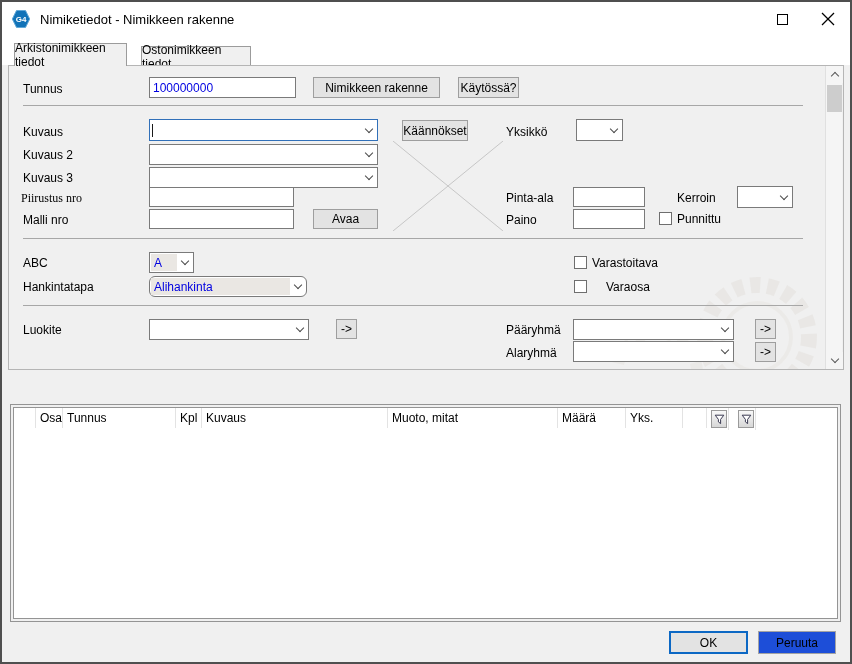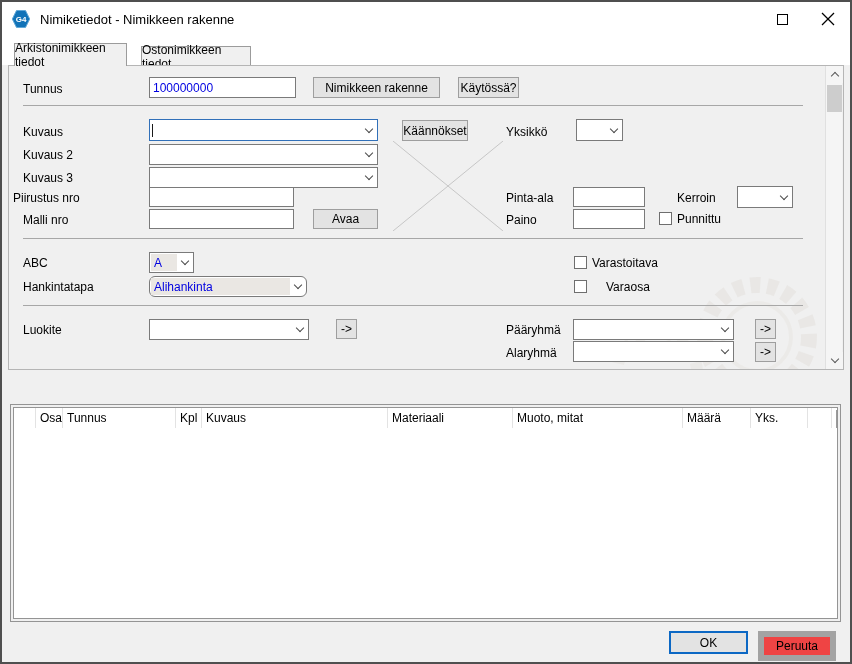--- a/index.html
+++ b/index.html
@@ -99,22 +99,22 @@
   .pt-status { height:21px; flex:none; background:#efefef; border-top:1px solid #d2d2d2;
                font-size:12px; display:flex; align-items:center; position:relative; }
   .pt-status-text { padding-left:6px; color:#000; }
   .pt-status-div { position:absolute; left:120px; top:3px; bottom:3px; width:1px; background:#c9c9c9;
                    border-right:1px solid #fcfcfc; }
 
   
   .ok-btn { position:absolute; left:667px; top:629px; width:79px; height:23px;
             border:2px solid #0c68c4; background:#e3e3e3; font-size:12px; font-family:inherit;
             display:flex; align-items:center; justify-content:center; }
-  .cancel-btn { position:absolute; left:756px; top:629px; width:78px; height:30px;
-                border:6px solid #a3a3a3; background:#ef4444; font-size:12px; font-family:inherit;
+  .cancel-btn { position:absolute; left:756px; top:629px; width:78px; height:23px;
+                border:1px solid #a3a3a3; background:#1d4ed8; font-size:12px; font-family:inherit;
                 display:flex; align-items:center; justify-content:center; }
 </style>
 </head>
 <body>
 
 <div class="dialog">
 
   <div class="titlebar">
     <span class="app-icon">
       <svg width="20" height="20" viewBox="0 0 20 20">
@@ -185,21 +185,21 @@
       <span class="chev-box">
           <span class="chev"></span>
         </span>
     </div>
 
     <svg class="xph" width="110" height="90" viewBox="0 0 110 90">
       <line x1="0" y1="0" x2="110" y2="90" stroke="#c6c6c6" stroke-width="1"></line>
       <line x1="110" y1="0" x2="0" y2="90" stroke="#c6c6c6" stroke-width="1"></line>
     </svg>
 
-    <div class="lbl" style="left:4px; top:122px;">Piirustus nro</div>
+    <div class="lbl" style="left:12px; top:122px;font-family:Liberation Serif, serif;">Piirustus nro</div>
     <input class="txt" style="left: 140px; top: 121px; width: 145px; height: 20px;" value="">
     <div class="lbl" style="left:14px; top:144px;">Malli nro</div>
     <input class="txt" style="left: 140px; top: 143px; width: 145px; height: 20px;" value="">
     <button class="btn" style="left:304px; top:143px; width:65px; height:20px;">Avaa</button>
 
     <div class="lbl" style="left:497px; top:122px;">Pinta-ala</div>
     <input class="txt" style="left: 564px; top: 121px; width: 72px; height: 20px;" value="">
     <div class="lbl" style="left:668px; top:122px;">Kerroin</div>
     <div class="combo" style="left:728px; top:120px; width:56px; height:22px;">
       <span class="val"></span>
@@ -276,21 +276,20 @@
 
 
   <div class="parts-outer">
     <div class="parts-inner">
       <div class="pt-header">
           <div class="pt-hcell" style="width: 22px;"></div>
           <div class="pt-hcell" style="width: 27px;">Osa</div>
           <div class="pt-hcell" style="width: 113px;">Tunnus</div>
           <div class="pt-hcell" style="width: 26px;">Kpl</div>
           <div class="pt-hcell" style="width: 186px;">Kuvaus</div>
-          <div class="pt-hcell" style="width: 125px;">Materiaali</div>
           <div class="pt-hcell" style="width: 170px;">Muoto, mitat</div>
           <div class="pt-hcell" style="width: 68px;">Määrä</div>
           <div class="pt-hcell" style="width: 57px;">Yks.</div>
           <div class="pt-hcell" style="width: 24px;"></div>
         </div>
       <div class="pt-filter">
           <div class="pt-fcell" style="width: 22px;">
             <button class="funnel-btn">
               <svg width="11" height="11" viewBox="0 0 11 11">
                 <path d="M1.2 1.2 H9.8 L6.6 5.4 V9.6 L4.4 7.9 V5.4 Z" fill="#ffffff" stroke="#3a3a52" stroke-width="1"></path>

